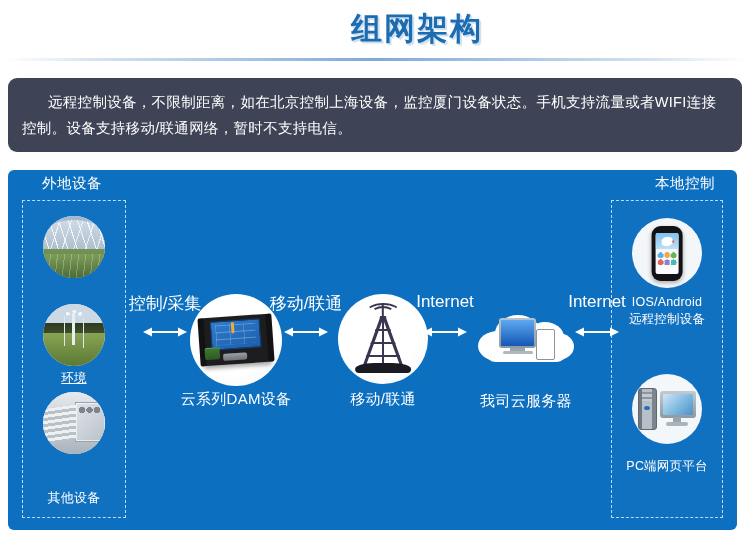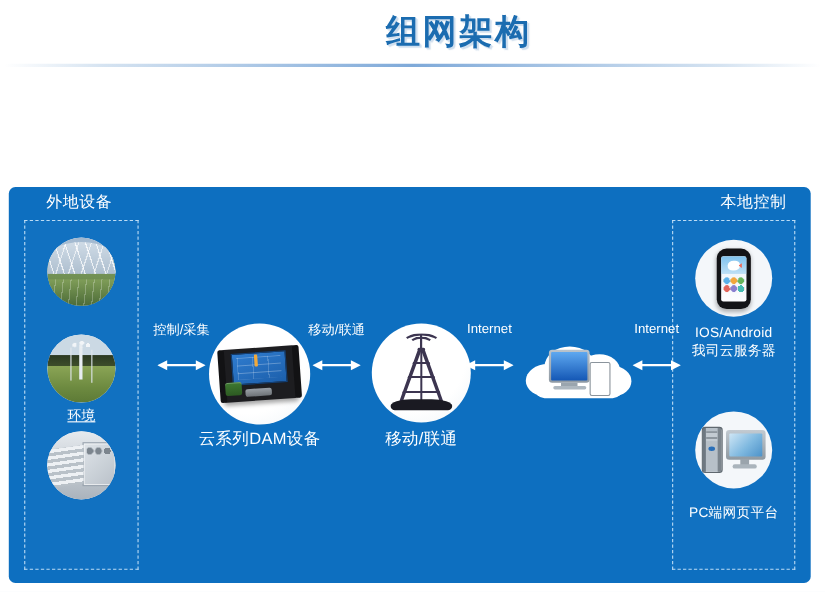--- a/index.html
+++ b/index.html
@@ -151,21 +151,21 @@
   .node-circle {
     border-radius: 50%;
     background: radial-gradient(circle at 38% 32%, #ffffff 0%, #ffffff 62%, #eef3f7 100%);
     position: relative;
   }
   .node-label {
     position: absolute; width: 160px; text-align: center;
     color: #ffffff; font-size: 15px; letter-spacing: .3px;
   }
   .link-label {
-    position: absolute; color: #ffffff; font-size: 12px;
+    position: absolute; color: #ffffff; font-size: 17px;
     text-align: center; white-space: nowrap;
   }
   .arrow { position: absolute; width: 44px; height: 14px; }
 
   
   .dam { position:absolute; left:13%; top:24%; width:74%; height:52%;
     transform: rotate(-4deg); }
   .dam-body{ position:absolute; inset:0; background:#1d1d20; border-radius:3px;
     box-shadow: 0 3px 4px rgba(0,0,0,.35); }
   .dam-pcb{ position:absolute; left:13%; top:8%; width:74%; height:62%;
@@ -291,20 +291,23 @@
     background:#aab4bc; border-radius:3px; }
 </style>
 </head>
 <body>
 
 <div id="page">
 
   <div class="title">组网架构</div>
   <div class="title-rule"></div>
 
+  <div class="desc-bar">
+    <div class="desc-text">远程控制设备，不限制距离，如在北京控制上海设备，监控厦门设备状态。手机支持流量或者WIFI连接控制。设备支持移动/联通网络，暂时不支持电信。</div>
+  </div>
 
   <div class="blue-panel">
 
     <div class="panel-heading left">外地设备</div>
     <div class="panel-heading right">本地控制</div>
 
     <div class="dashed-box left"></div>
     <div class="dashed-box right"></div>
 
     <div class="circle c-left" style="top:46px;">
@@ -315,20 +318,21 @@
       <div class="ph-env"></div>
     </div>
     <div class="cap cap-left" style="top:200px;text-decoration:underline;">环境</div>
 
     <div class="circle c-left" style="top:222px;">
       <div class="ph-cold">
         <div class="cold-knobs"></div>
       </div>
     </div>
 
+    <div class="cap cap-left" style="top:320px; font-size:13px;">其他设备</div>
 
     <div class="link-label" style="left:120px; top:122px; width:74px;">控制/采集</div>
     <svg class="arrow" style="left:135px; top:155px;" viewBox="0 0 44 14">
       <line x1="7" y1="7" x2="37" y2="7" stroke="#ffffff" stroke-width="2"></line>
       <polygon points="0,7 9,2.5 9,11.5" fill="#ffffff"></polygon>
       <polygon points="44,7 35,2.5 35,11.5" fill="#ffffff"></polygon>
     </svg>
 
     <div class="node" style="left:182px; top:124px;">
       <div class="node-circle" style="width:92px; height:92px;">
@@ -383,40 +387,41 @@
         </div>
         <div class="srv">
           <div class="srv-mon">
               <i></i>
             </div>
           <div class="srv-stand"></div>
           <div class="srv-foot"></div>
           <div class="srv-box"></div>
         </div>
       </div>
+      <div class="node-label" style="left:-28px; top:96px;">我司云服务器</div>
     </div>
 
     <div class="link-label" style="left:556px; top:122px; width:66px;">Internet</div>
     <svg class="arrow" style="left:567px; top:155px;" viewBox="0 0 44 14">
       <line x1="7" y1="7" x2="37" y2="7" stroke="#ffffff" stroke-width="2"></line>
       <polygon points="0,7 9,2.5 9,11.5" fill="#ffffff"></polygon>
       <polygon points="44,7 35,2.5 35,11.5" fill="#ffffff"></polygon>
     </svg>
 
     <div class="circle" style="width:70px; height:70px; right:35px; top:48px;">
       <div class="phone">
         <div class="phone-screen">
           <div class="phone-top"></div>
           <div class="phone-fish"></div>
           <div class="phone-icons"></div>
         </div>
       </div>
     </div>
     <div class="cap" style="right:14px; width:112px; top:124px;">IOS/Android</div>
-    <div class="cap" style="right:14px; width:112px; top:141px;">我司云服务器</div>
+    <div class="cap" style="right:14px; width:112px; top:141px;">远程控制设备</div>
 
     <div class="circle" style="width:70px; height:70px; right:35px; top:204px;">
       <div class="pc">
         <div class="pc-tower"></div>
         <div class="pc-mon">
             <i></i>
           </div>
         <div class="pc-stand"></div>
         <div class="pc-foot"></div>
       </div>

